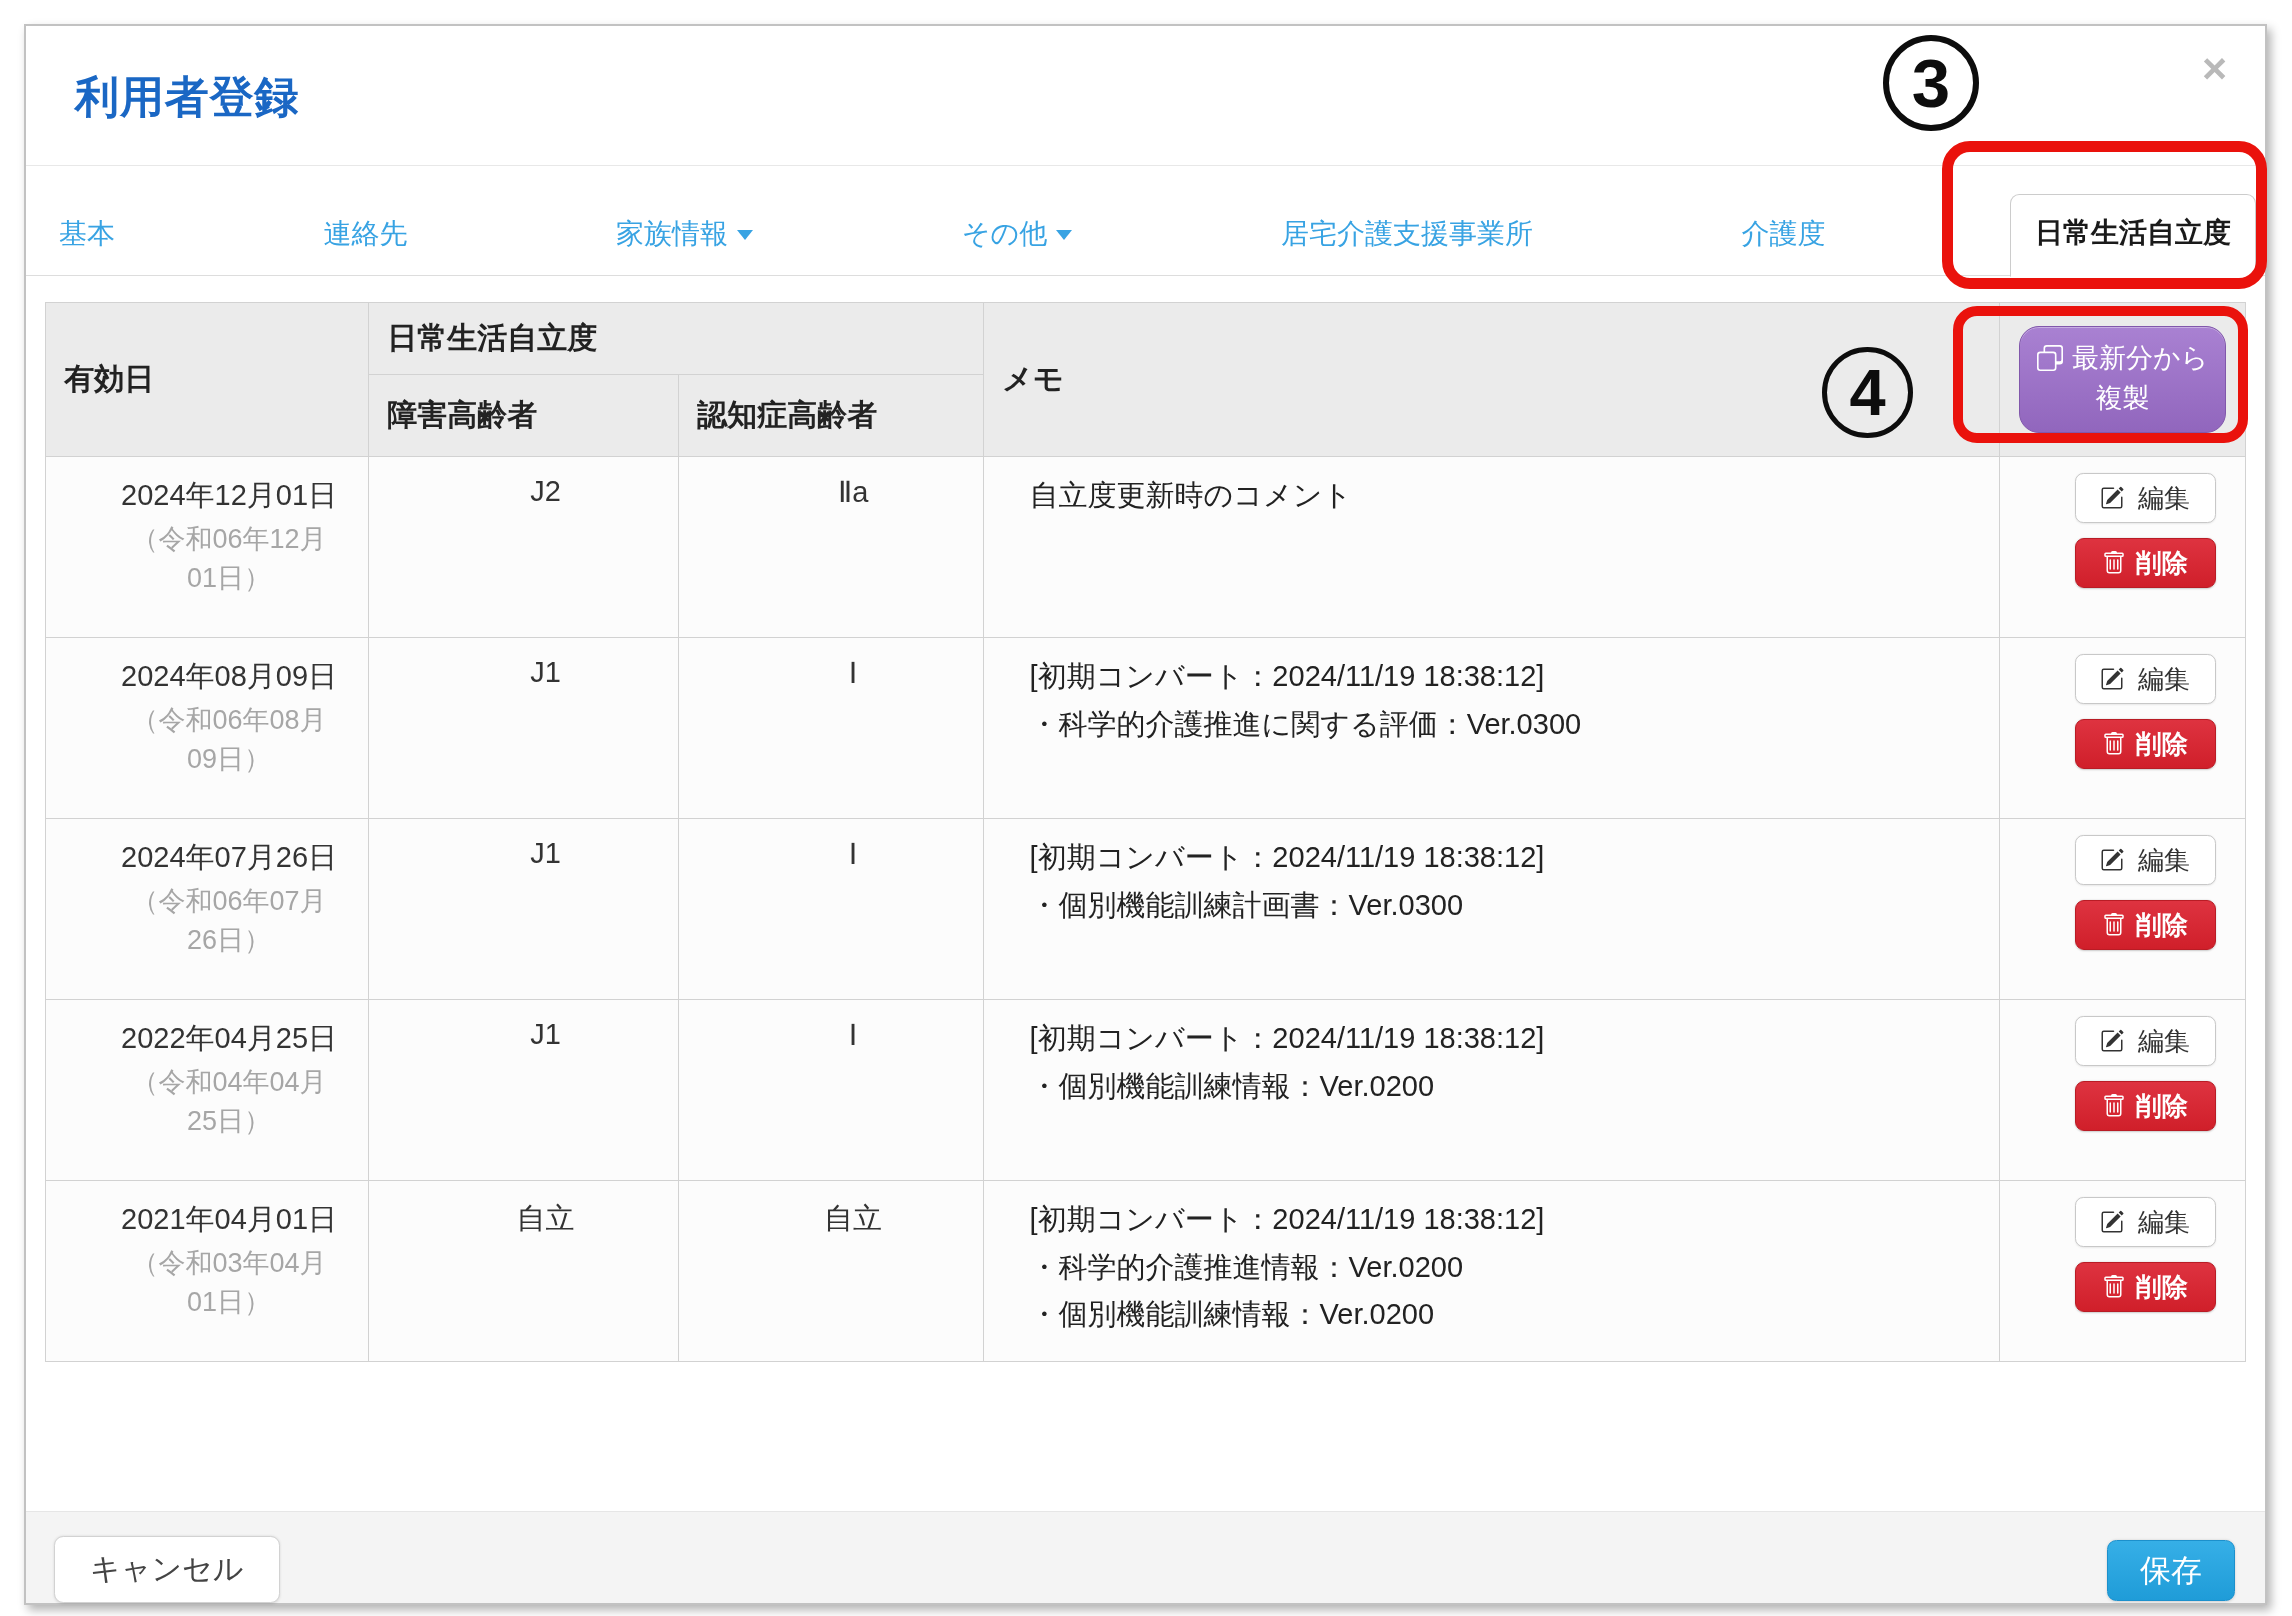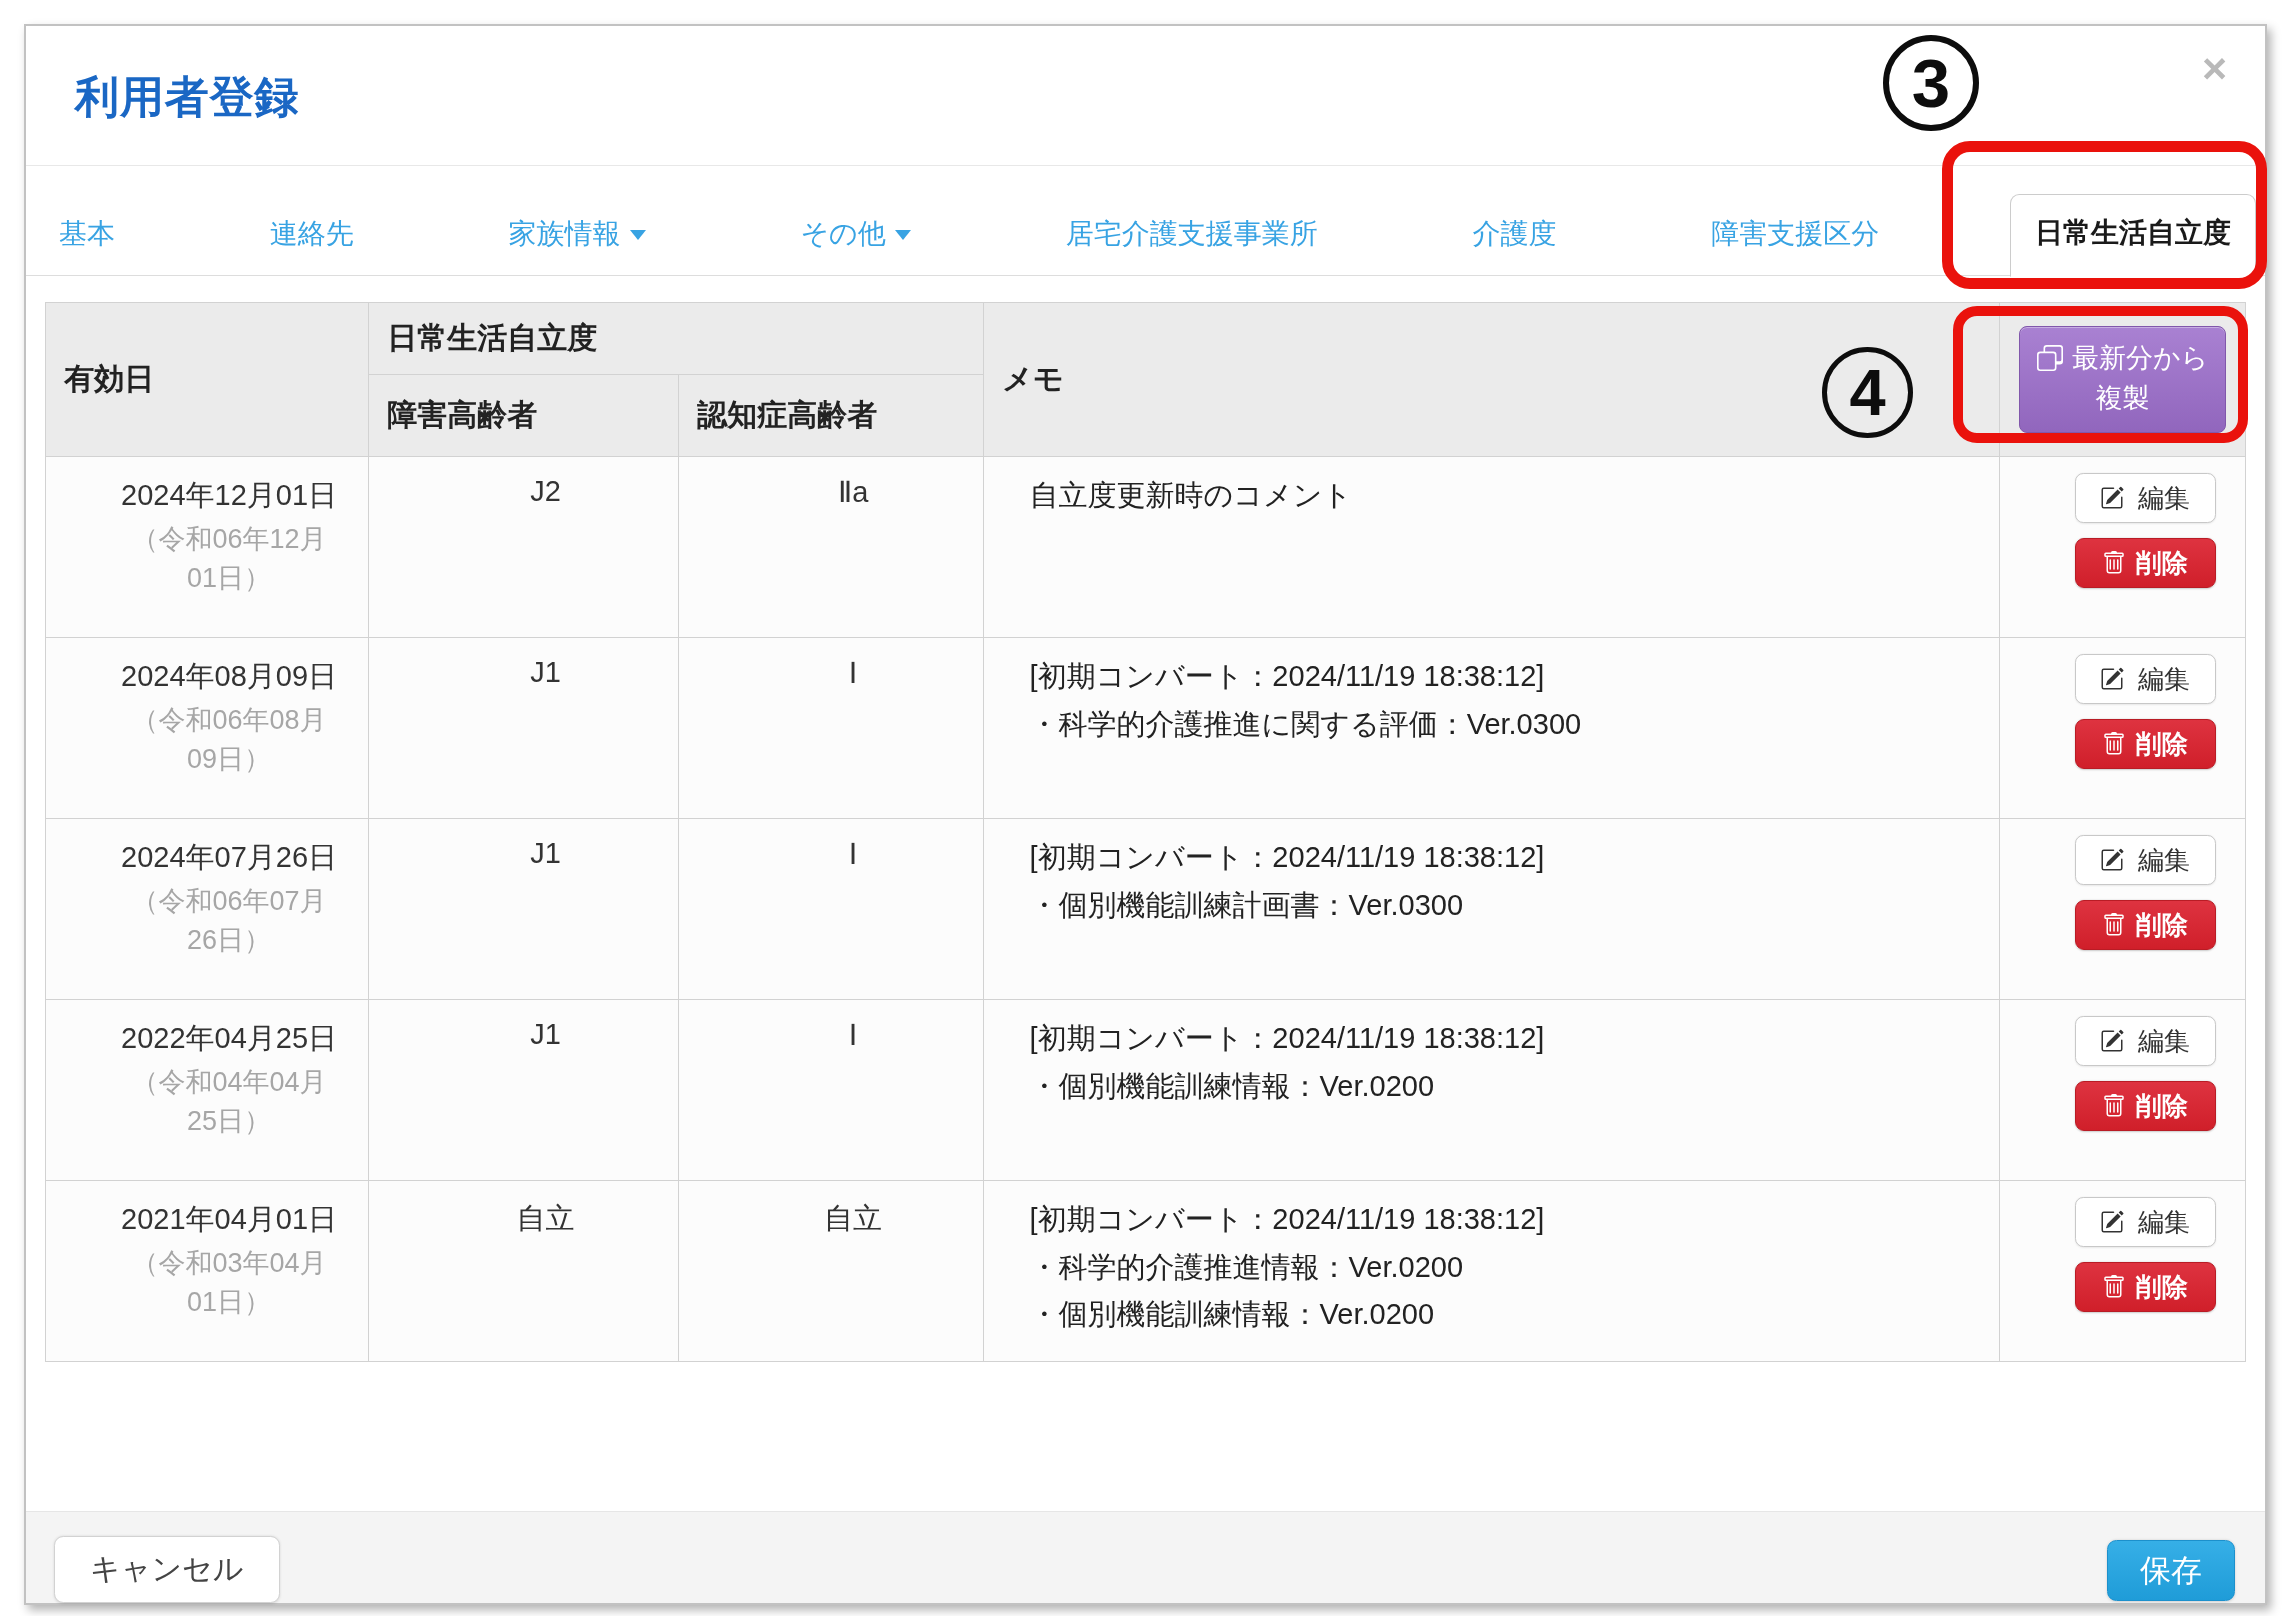--- a/index.html
+++ b/index.html
@@ -69,21 +69,21 @@
     font-size:26px; color:#333; box-shadow:0 0.9px 1.9px rgba(0,0,0,0.08);
   }
   .btn-delete {
     display:flex; align-items:center; justify-content:center; gap:9.3px;
     width:141px; height:50px; margin:0 auto;
     background:linear-gradient(#de3340,#d01f2a); border:0.9px solid #b91c25; border-radius:9px;
     font-size:26px; color:#fff; font-weight:bold; box-shadow:0 0.9px 1.9px rgba(0,0,0,0.2);
   }
   .btn-copy {
     display:block; width:207px; margin:0 auto; padding:11px 5.6px 13px;
-    background:linear-gradient(#a981d2,#9166bd); border:1.9px solid #8157ab; border-radius:8px;
+    background:linear-gradient(#a981d2,#9166bd); border:1.9px solid #8157ab; border-radius:20px;
     color:#fff; font-size:27px; line-height:1.5; text-align:center;
     box-shadow:inset 0 0.9px 0 rgba(255,255,255,0.35);
   }
   .btn-line { display:flex; align-items:center; justify-content:center; gap:9.3px; }
   .icon { flex:0 0 auto; }
   
   .modal-footer {
     position:absolute; left:0; right:0; bottom:0; height:92px;
     background:#f4f4f4; border-top:0.9px solid #e6e6e6;
   }
@@ -116,21 +116,20 @@
     <button class="close-btn btn">×</button>
   </div>
 
   <ul class="tabs">
     <li class="tab"><span>基本</span></li>
     <li class="tab"><span>連絡先</span></li>
     <li class="tab"><span>家族情報</span><span class="caret-down"></span></li>
     <li class="tab"><span>その他</span><span class="caret-down"></span></li>
     <li class="tab"><span>居宅介護支援事業所</span></li>
     <li class="tab"><span>介護度</span></li>
-    <li class="tab"><span>障害支援区分</span></li>
     <li class="tab active"><span>日常生活自立度</span></li>
   </ul>
 
   <div class="tbl-wrap">
     <table class="grid">
       <colgroup>
         <col style="width:323px">
           <col style="width:310px">
           <col style="width:305px">
           <col style="width:1016px">

